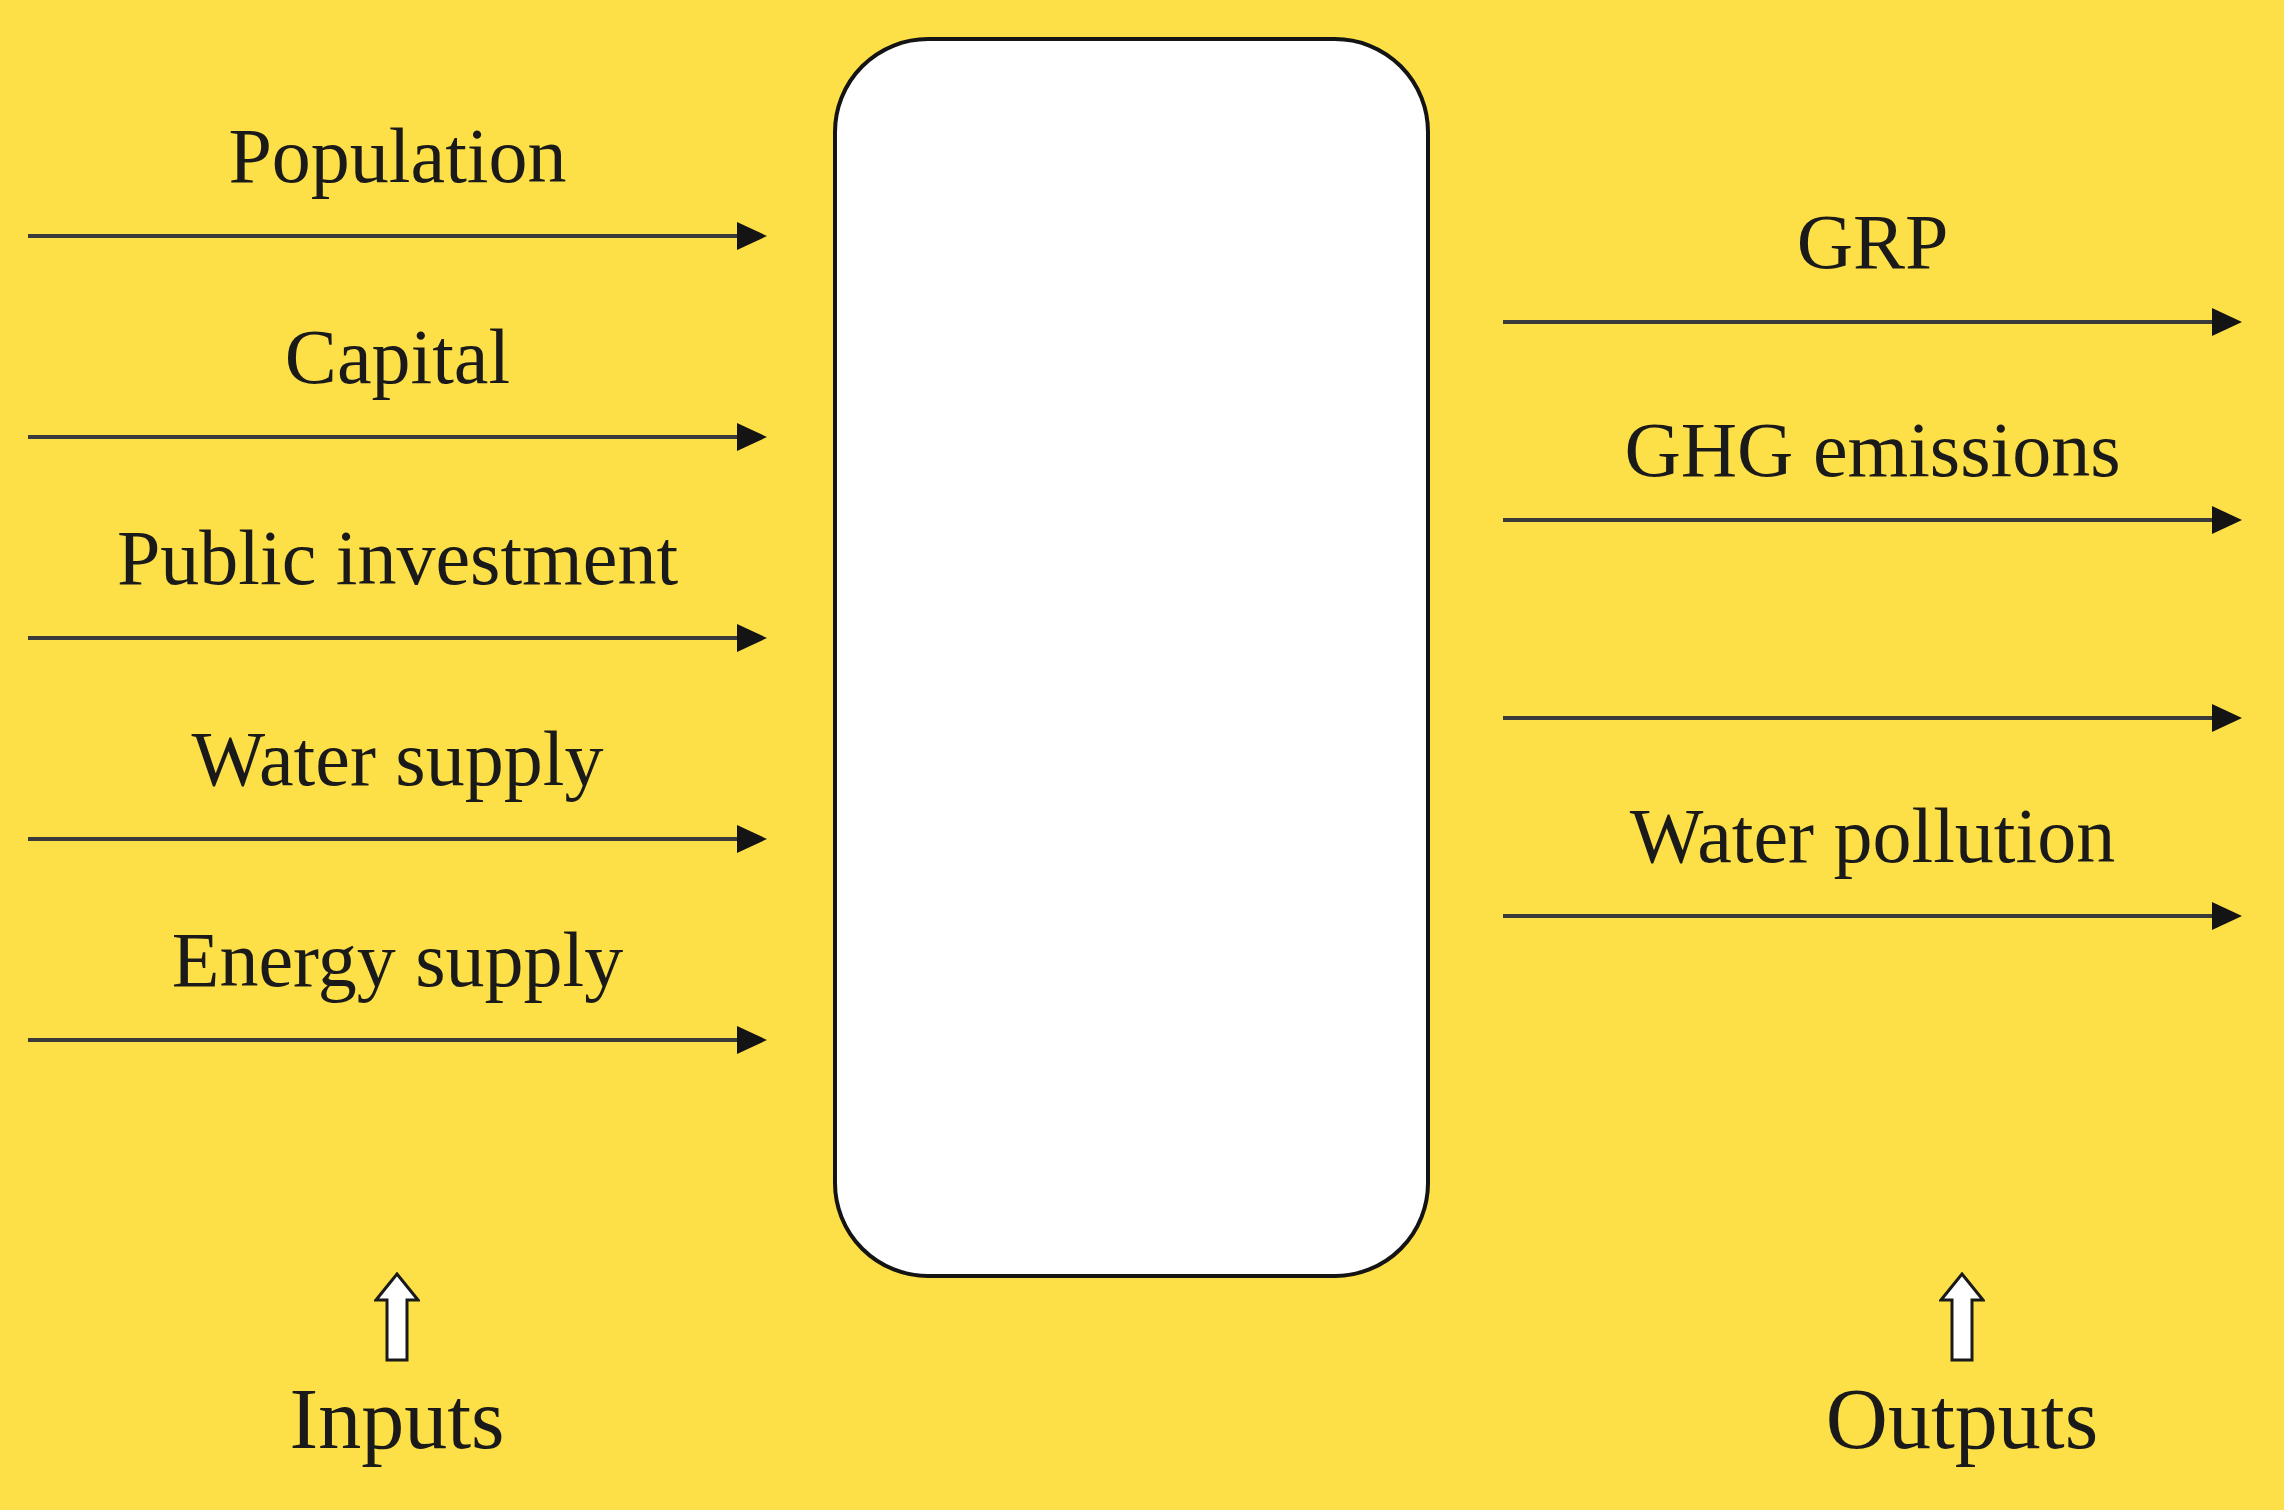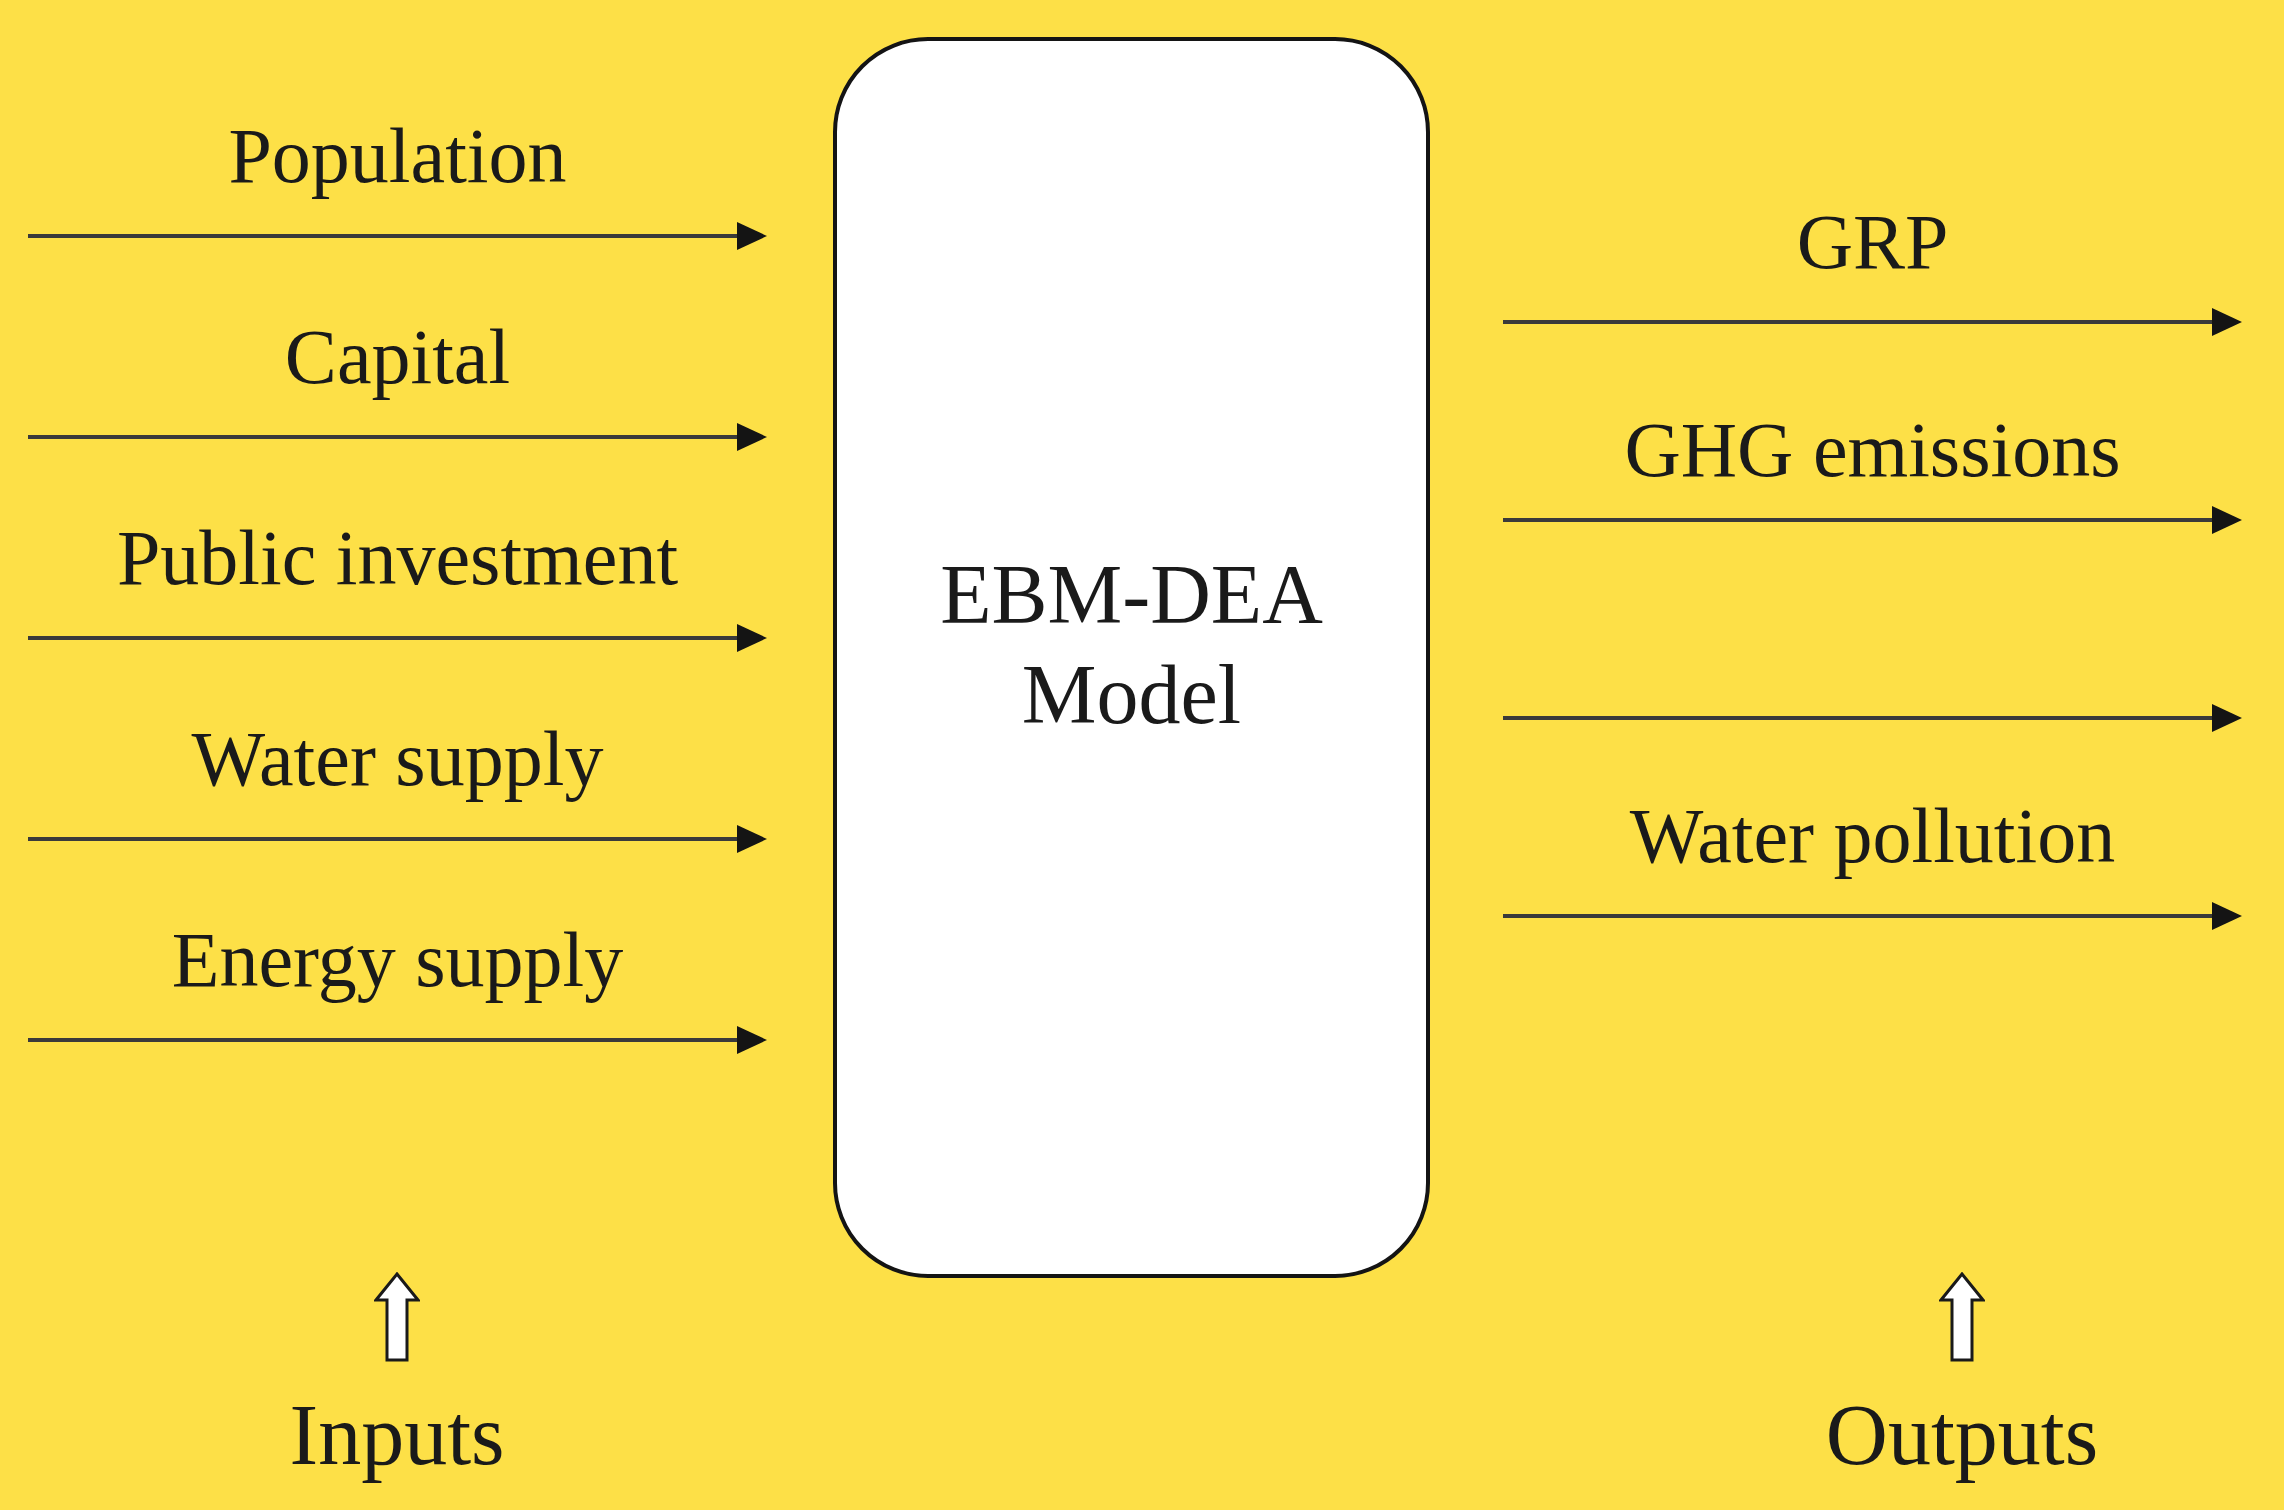--- a/index.html
+++ b/index.html
@@ -70,21 +70,21 @@
     top: 1272px;
     width: 400px;
     display: flex;
     flex-direction: column;
     align-items: center;
   }
   .legend-inputs  { left: 197px; }
   .legend-outputs { left: 1762px; }
   .legend svg { display: block; }
   .legend-text {
-    margin-top: 30px;
+    margin-top: 14px;
     font-size: 86px;
     line-height: 1;
     text-align: center;
     white-space: nowrap;
     color: #1a1a1a;
   }
 </style>
 </head>
 <body>
 
@@ -114,24 +114,20 @@
     <span class="head"></span>
   </div>
 
   <div class="flow-label input-label" style="top:921px">Energy supply</div>
   <div class="h-arrow input-arrow" style="top:1024px">
     <span class="shaft"></span>
     <span class="head"></span>
   </div>
 
   <div class="model-box"></div>
-  <div class="model-title">
-    <div>EBM-DEA</div>
-    <div>Model</div>
-  </div>
 
   <div class="flow-label output-label" style="top:203px">GRP</div>
   <div class="h-arrow output-arrow" style="top:306px">
     <span class="shaft"></span>
     <span class="head"></span>
   </div>
 
   <div class="flow-label output-label" style="top:411px">GHG emissions</div>
   <div class="h-arrow output-arrow" style="top:504px">
     <span class="shaft"></span>

